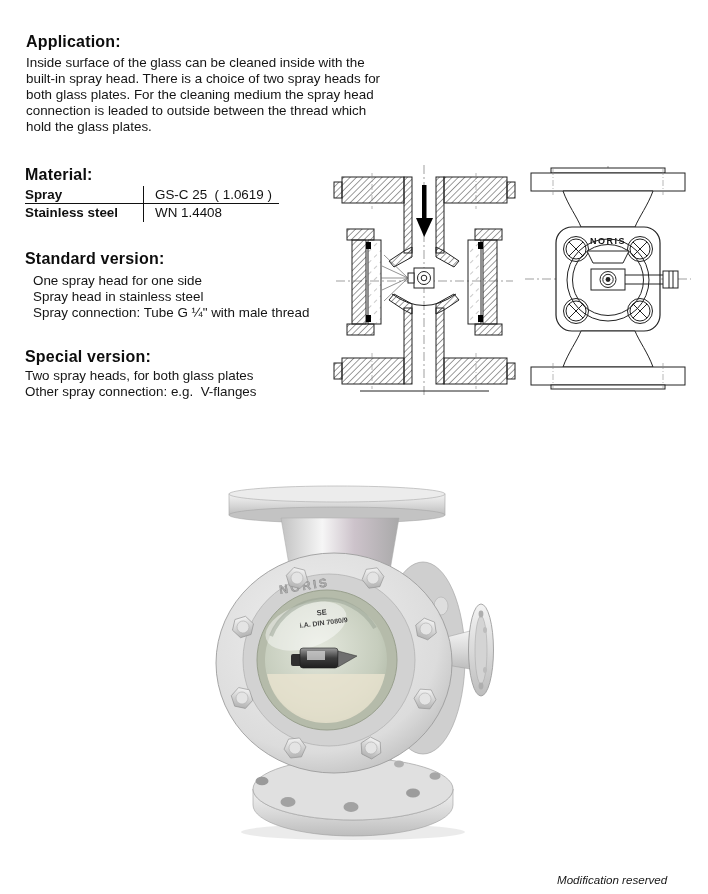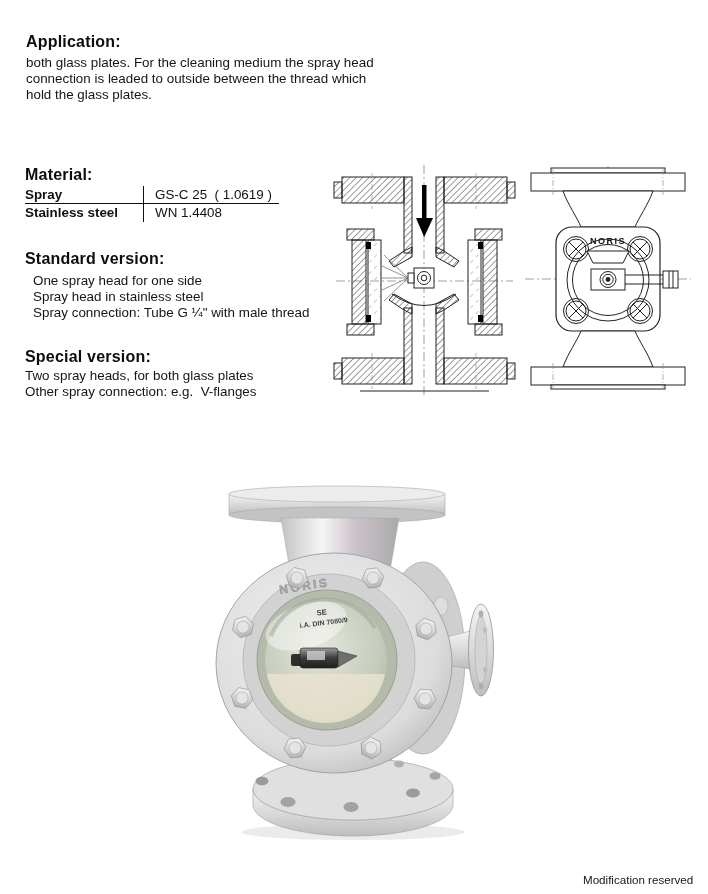--- a/index.html
+++ b/index.html
@@ -21,20 +21,22 @@
   .footer-note{font-size:11.6px;color:#151515;}
   svg text{font-family:"Liberation Sans", sans-serif;}
 </style>
 </head>
 <body>
 
 <div id="page">
 
   <h2 class="sec abs" style="left:26px;top:33px;">Application:</h2>
   <div class="abs" style="left:26px;top:55px;">
+    <div class="tline">Inside surface of the glass can be cleaned inside with the</div>
+    <div class="tline">built-in spray head. There is a choice of two spray heads for</div>
     <div class="tline">both glass plates. For the cleaning medium the spray head</div>
     <div class="tline">connection is leaded to outside between the thread which</div>
     <div class="tline">hold the glass plates.</div>
   </div>
 
   <h2 class="sec abs" style="left:25px;top:166px;">Material:</h2>
   <div class="abs mat-table" style="left:25px;top:186px;">
     <div class="mat-row first">
       <div class="mat-label">Spray</div>
       <div class="mat-value">GS-C 25  ( 1.0619 )</div>
@@ -328,15 +330,15 @@
           <polygon points="11,0 5.5,9.5 -5.5,9.5 -11,0 -5.5,-9.5 5.5,-9.5" fill="url(#boltG)"></polygon>
           <circle r="6" fill="#e4e4e4" stroke="#b1b1b1"></circle>
         </g>
       <g transform="translate(40,149) rotate(-17)">
           <polygon points="11,0 5.5,9.5 -5.5,9.5 -11,0 -5.5,-9.5 5.5,-9.5" fill="url(#boltG)"></polygon>
           <circle r="6" fill="#e4e4e4" stroke="#b1b1b1"></circle>
         </g>
     </g>
   </svg>
 
-  <div class="abs footer-note" style="left:583px;top:873px;">Modification reserved</div>
+  <div class="abs footer-note" style="left:557px;top:873px;font-style:italic;">Modification reserved</div>
 
 </div>
 
 </body></html>

